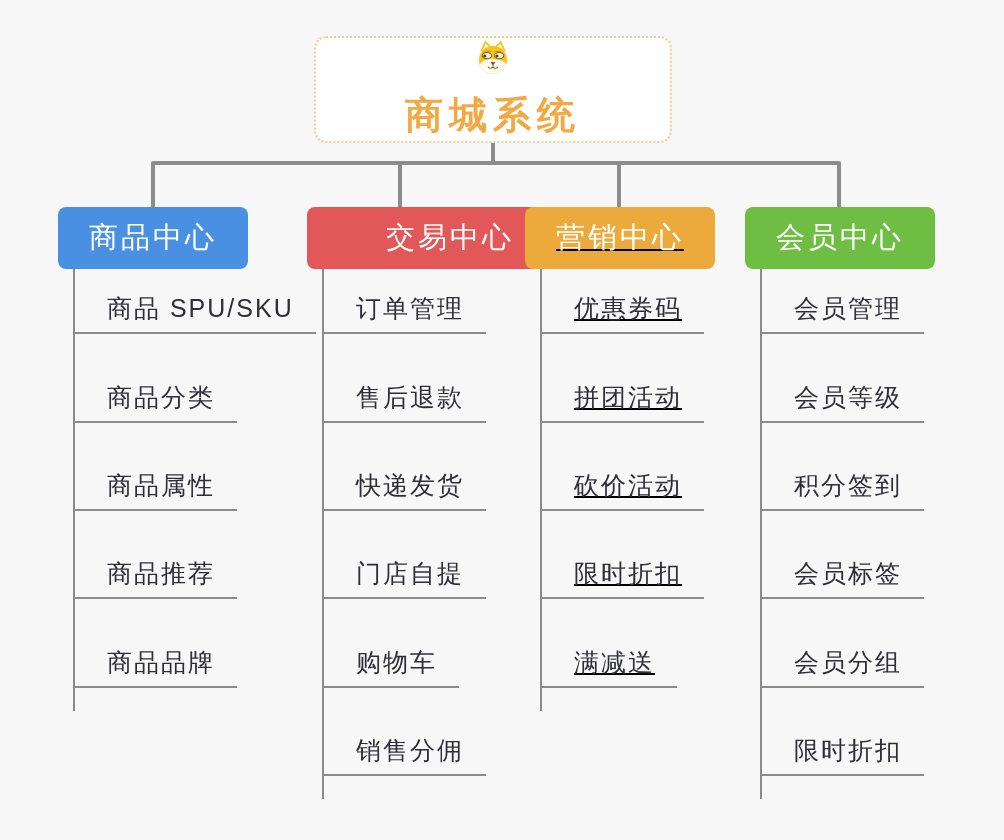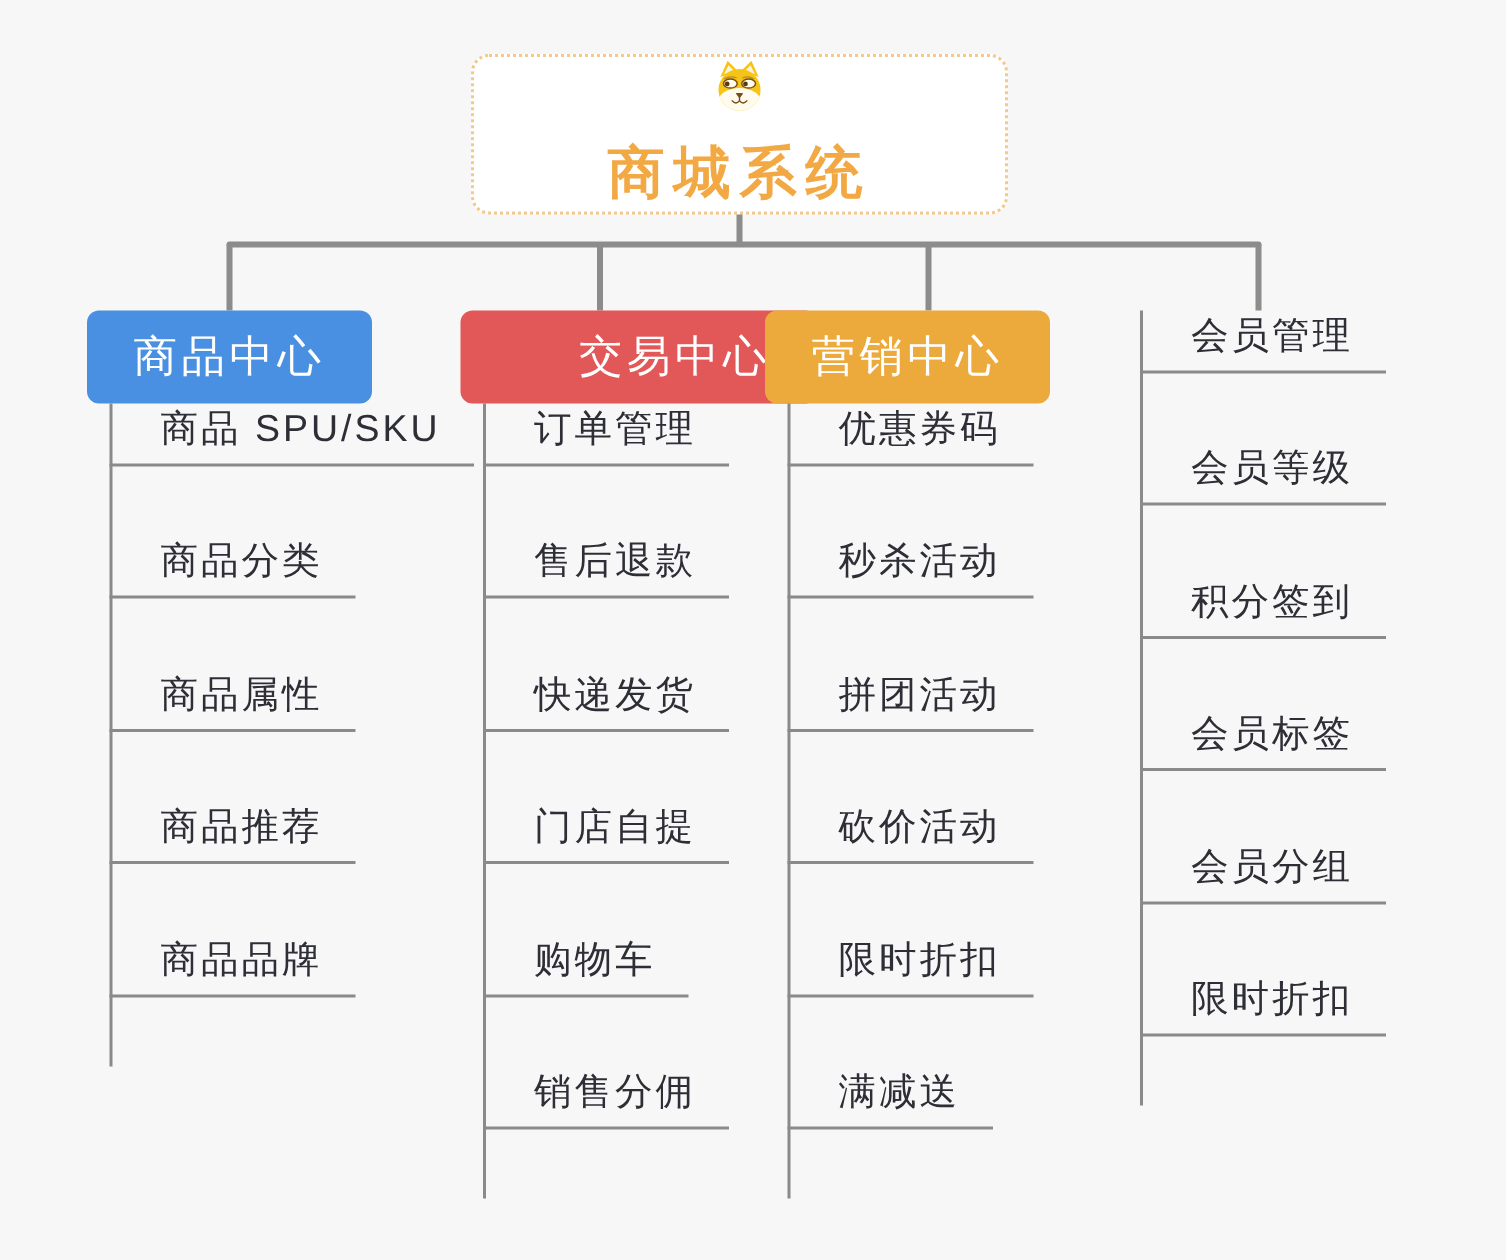--- a/index.html
+++ b/index.html
@@ -25,35 +25,35 @@
 
   
   .conn{position:absolute;background:#8c8c8c;}
   .root-stub{left:491px;top:143px;width:4px;height:20px;}
   .trunk{left:151px;top:161px;width:690px;height:4px;border-radius:2px;}
   .drop{top:163px;width:4px;height:44px;}
   .d1{left:151px;} .d2{left:398px;} .d3{left:617px;} .d4{left:837px;}
 
   
   .branch{position:absolute;top:207px;}
-  .b1{left:58px;} .b2{left:307px;} .b3{left:510px;} .b4{left:745px;}
+  .b1{left:58px;} .b2{left:307px;} .b3{left:525px;text-decoration:underline;} .b4{left:745px;}
   .bhead{
     width:190px;height:62px;border-radius:8px;
     display:flex;align-items:center;justify-content:center;
     color:#ffffff;font-size:29px;letter-spacing:3px;white-space:nowrap;
     cursor:default;
   }
   .blist{
     position:relative;margin-left:15px;width:max-content;
   }
   .blist::before{
     content:"";position:absolute;left:0;top:0;bottom:0;width:2px;background:#8a8a8a;
   }
   .bitem{
-    height:88.4px;display:flex;align-items:flex-start;
+    height:88.4px;display:flex;align-items:center;
   }
   .bitem span{
     display:inline-block;
     border-bottom:2px solid #8a8a8a;
     padding:0 22px 7px 34px;
     font-size:25px;color:#2e2e36;letter-spacing:2px;white-space:nowrap;
   }
 </style>
 </head>
 <body>
@@ -145,38 +145,36 @@
     </div>
   </div>
 
   <div class="branch b3">
     <div class="bhead" style="background: rgb(236, 170, 61);">营销中心</div>
     <div class="blist">
       <div class="bitem">
           <span>优惠券码</span>
         </div>
       <div class="bitem">
-          <span>秒杀活动</span>
-        </div>
-      <div class="bitem">
           <span>拼团活动</span>
         </div>
       <div class="bitem">
           <span>砍价活动</span>
         </div>
       <div class="bitem">
           <span>限时折扣</span>
         </div>
       <div class="bitem">
           <span>满减送</span>
         </div>
     </div>
   </div>
 
   <div class="branch b4">
+    <div class="bhead" style="background: rgb(111, 190, 68);">会员中心</div>
     <div class="blist">
       <div class="bitem">
           <span>会员管理</span>
         </div>
       <div class="bitem">
           <span>会员等级</span>
         </div>
       <div class="bitem">
           <span>积分签到</span>
         </div>

